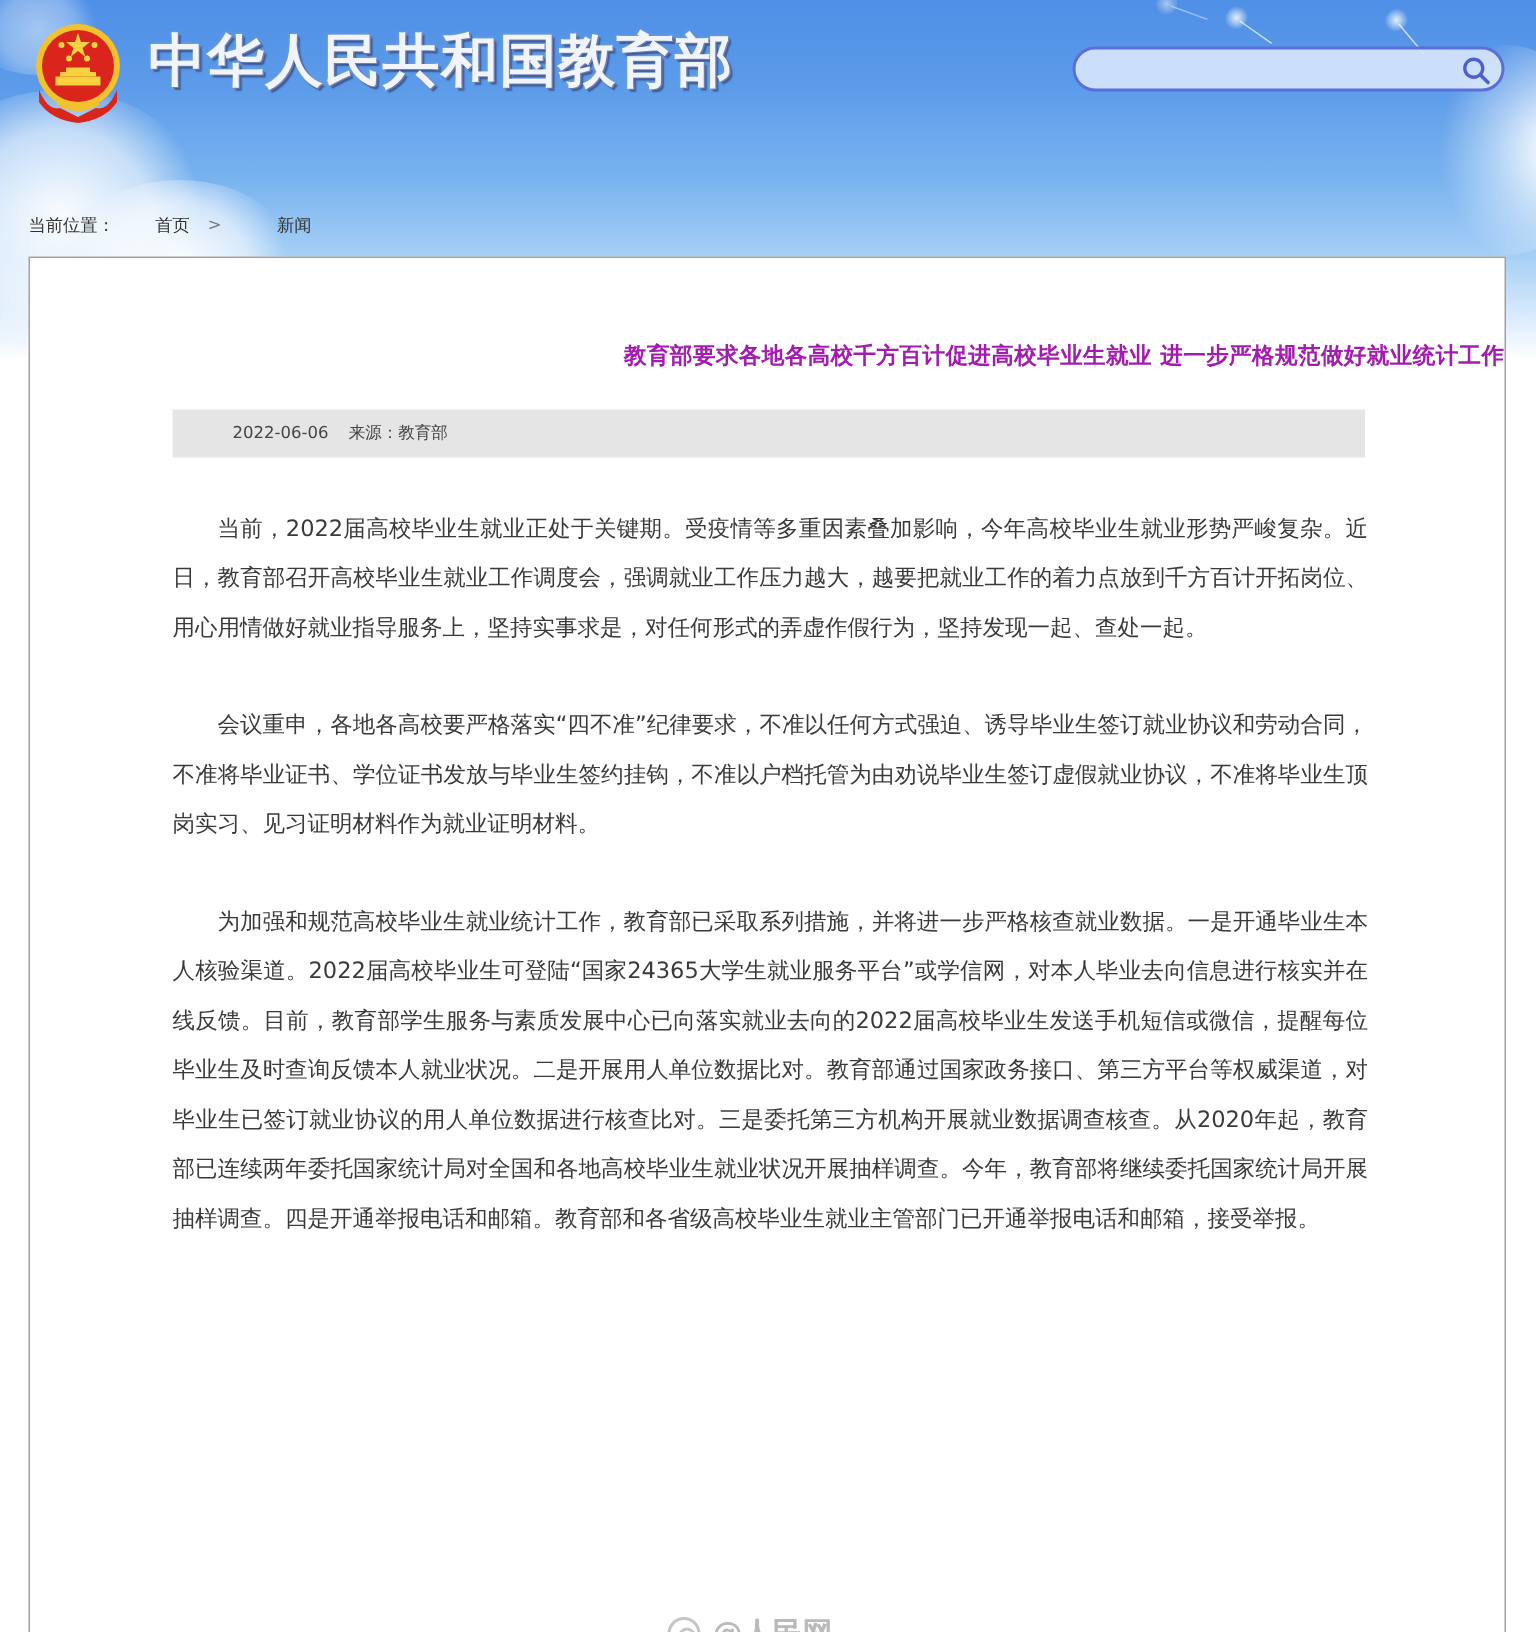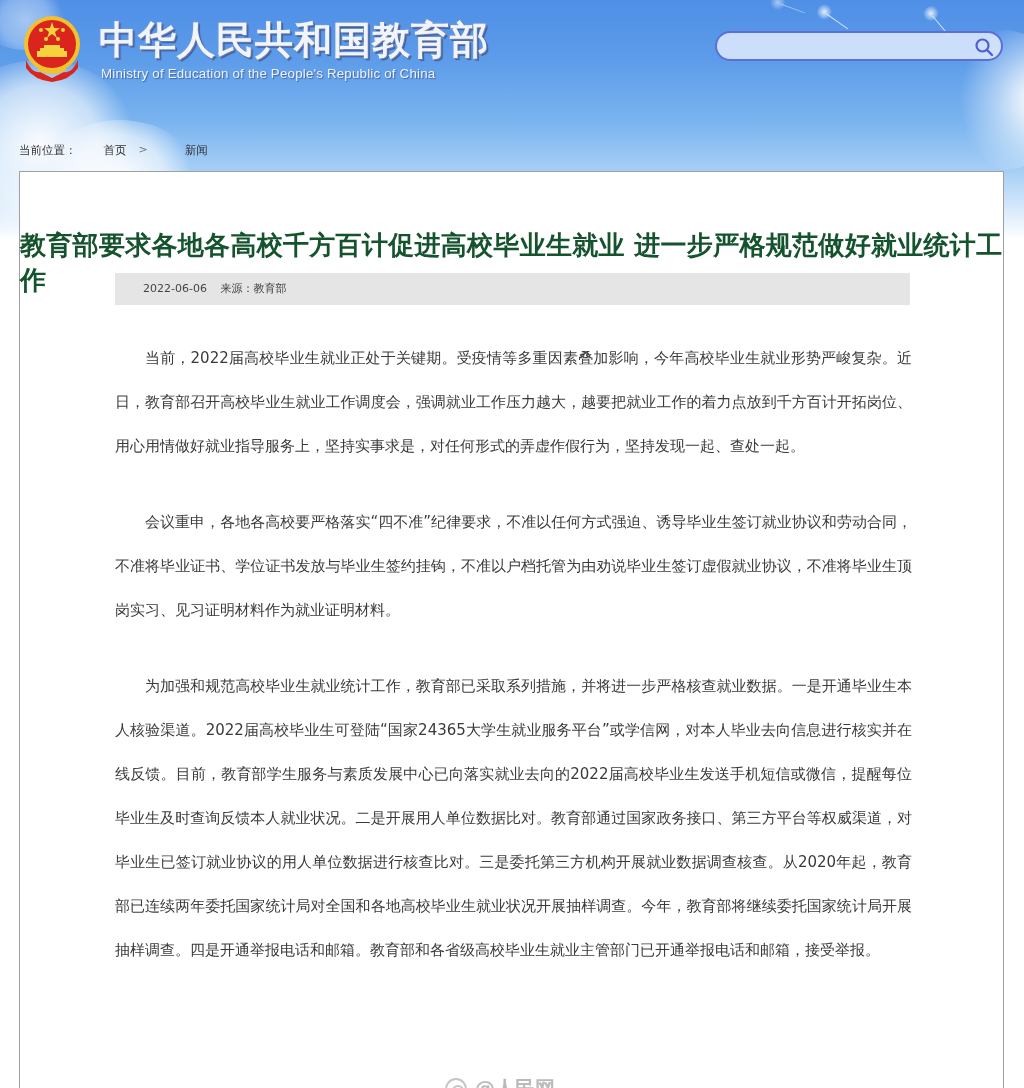--- a/index.html
+++ b/index.html
@@ -65,32 +65,32 @@
     font-size: 11.5px; color: #333;
     display: flex; align-items: flex-start;
   }
   .breadcrumb .sep { margin: 0 10px 0 12px; color: #777; font-size: 11px; }
   .breadcrumb a { color: #333; text-decoration: none; margin-left: 27px; }
   .card {
     position: absolute; left: 19px; top: 171px; width: 985px; height: 940px;
     background: #fff; border: 1px solid #a0a0a0;
   }
   .article-title {
-    position: absolute; left: 0; top: 56px; width: 983px; text-align: left;
-    font-size: 26px; font-weight: bold; color: #14532d; letter-spacing: 0.3px;
+    position: absolute; left: 0; top: 56px; width: 983px; text-align: right;
+    font-size: 15px; font-weight: bold; color: #a21caf; letter-spacing: 0.3px;
   }
   .meta-bar {
     position: absolute; left: 95px; top: 101px; width: 795px; height: 32px;
     background: #e5e5e5;
-    font-size: 11px; color: #444; line-height: 32px; padding-left: 28px;
+    font-size: 11px; color: #444; line-height: 32px; padding-left: 40px;
   }
   .meta-bar .source { margin-left: 10px; }
   .article-body {
     position: absolute; left: 95px; top: 164px; width: 797px;
-    font-size: 15px; color: #3a3a3a; line-height: 44px;
+    font-size: 15px; color: #3a3a3a; line-height: 33px;
   }
   .article-body p {
     text-indent: 2em; margin-bottom: 32px; text-align: justify;
   }
   .watermark {
     position: absolute; left: 445px; top: 1055px;
     display: flex; align-items: center; color: rgba(140,140,140,0.6);
     font-size: 20px; font-weight: bold; margin-top: 20px;
   }
   .watermark .wb {
@@ -123,21 +123,20 @@
     <circle cx="26" cy="25" r="2" fill="#f6d23f"></circle>
     <circle cx="38" cy="25" r="2" fill="#f6d23f"></circle>
     <rect x="20" y="34" width="24" height="3" fill="#f6d23f"></rect>
     <rect x="17" y="37" width="30" height="6" fill="#f6d23f"></rect>
     <rect x="24" y="31" width="16" height="3" fill="#f6d23f"></rect>
     <path d="M6 46 Q12 60 20 58 L32 64 L44 58 Q52 60 58 46 L58 54 Q50 66 32 68 Q14 66 6 54 Z" fill="#d9251c"></path>
     <path d="M18 52 Q32 60 46 52 L46 56 Q32 64 18 56 Z" fill="#f2c12e"></path>
   </svg>
 
   <div class="site-title">中华人民共和国教育部</div>
-  <div class="site-subtitle">Ministry of Education of the People's Republic of China</div>
 
   <div class="search-box">
     <input class="search-input" type="text" placeholder="" style="">
     <svg class="search-icon" viewBox="0 0 20 20">
       <circle cx="8.5" cy="8.5" r="6" fill="none" stroke="#4d5fd1" stroke-width="2.2"></circle>
       <line x1="13" y1="13" x2="18" y2="18" stroke="#4d5fd1" stroke-width="2.4" stroke-linecap="round"></line>
     </svg>
   </div>
 
   <div class="breadcrumb">

